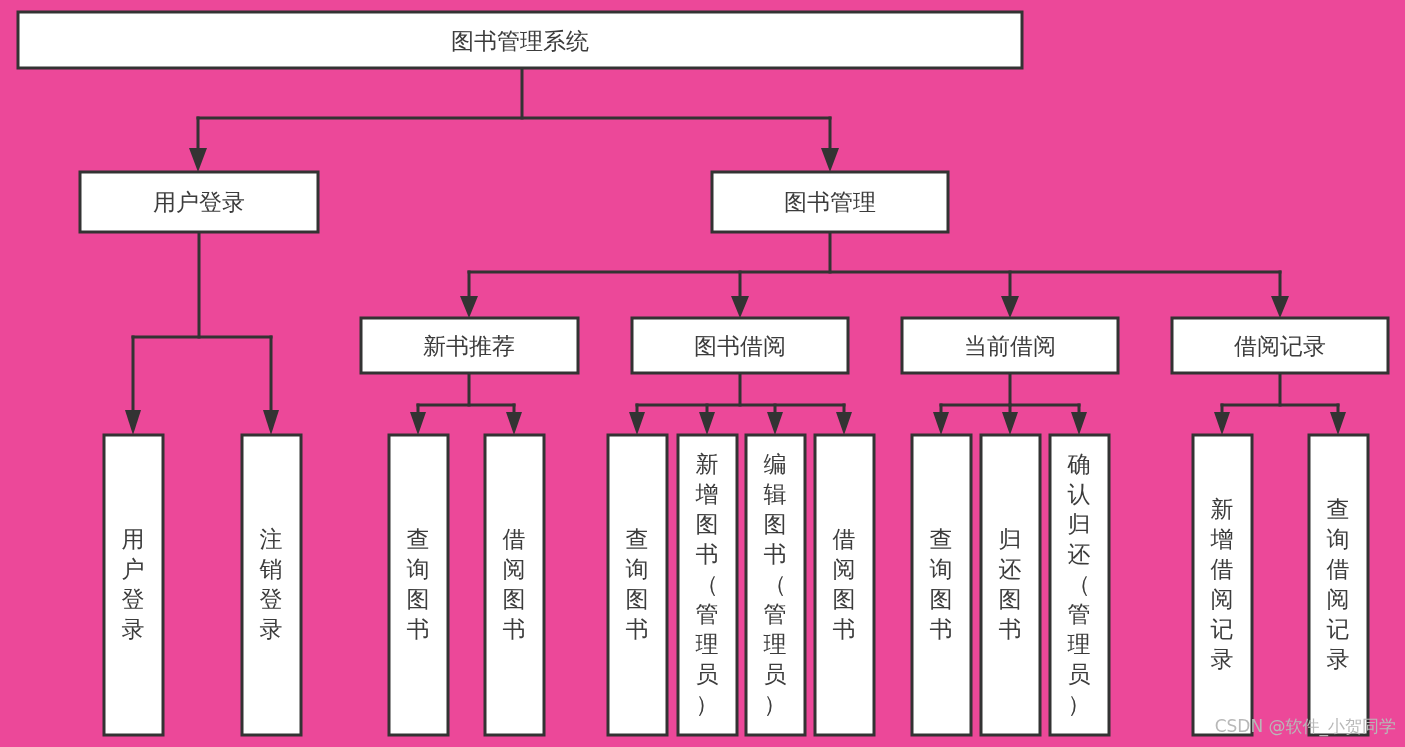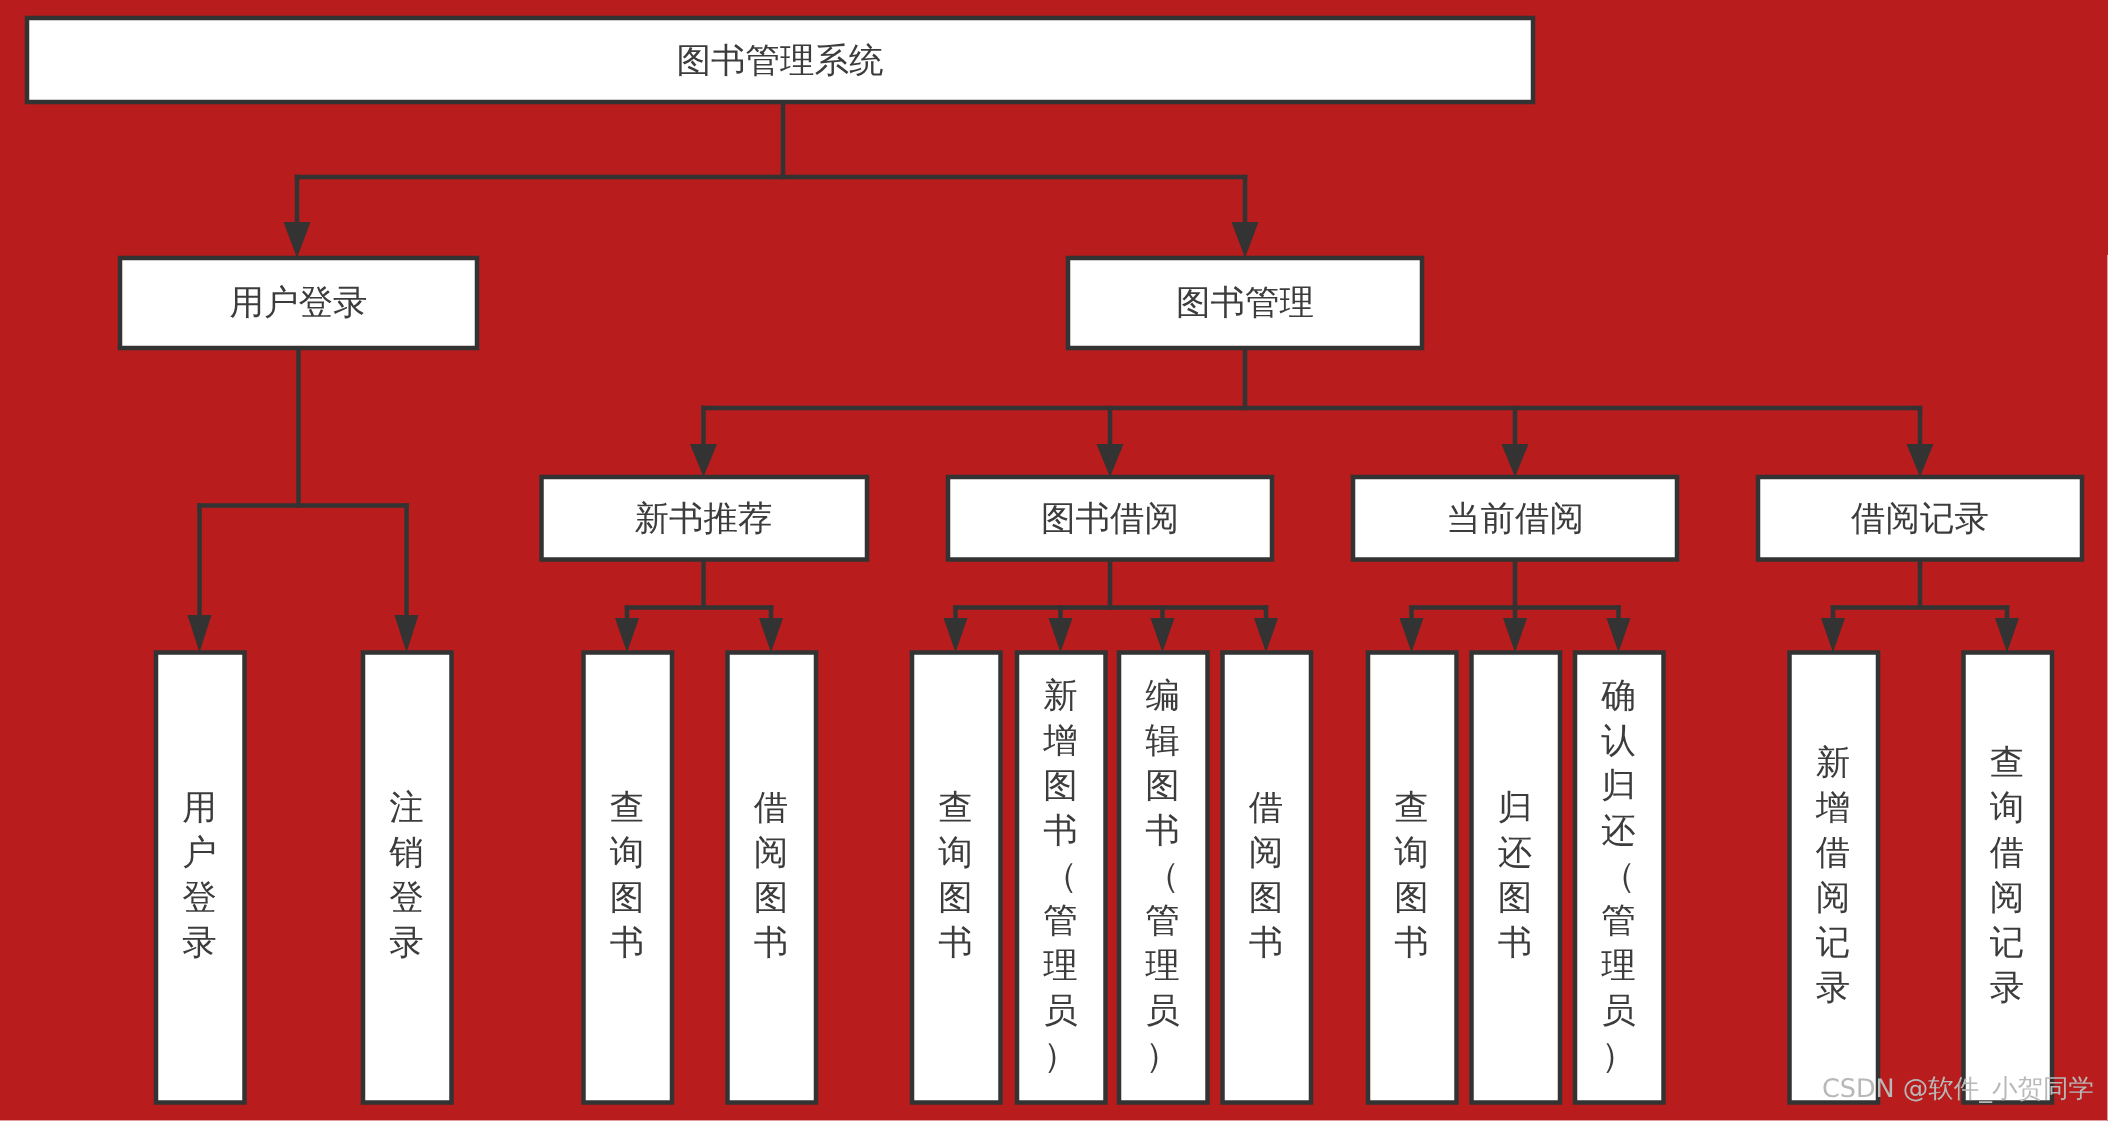--- a/index.html
+++ b/index.html
@@ -11,21 +11,21 @@
   body {
     width: 1405px;
     height: 747px;
     font-family: "DejaVu Sans", "Liberation Sans", sans-serif;
     overflow: hidden;
   }
   #diagram-root {
     position: relative;
     width: 1405px;
     height: 747px;
-    background: #b91c1c;
+    background: #ec4899;
   }
   svg#diagram-canvas {
     position: absolute;
     left: 0;
     top: 0;
     width: 1405px;
     height: 747px;
     display: block;
   }
   .node-box {

